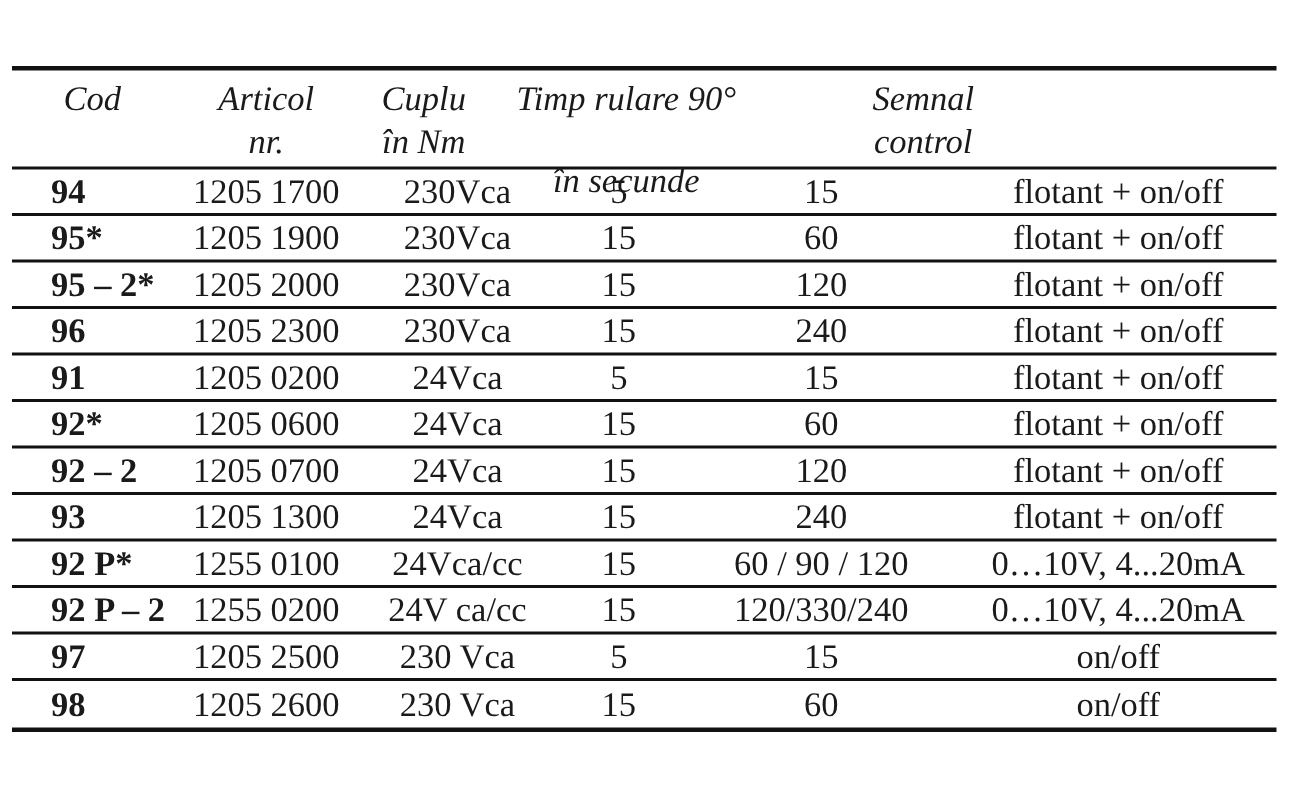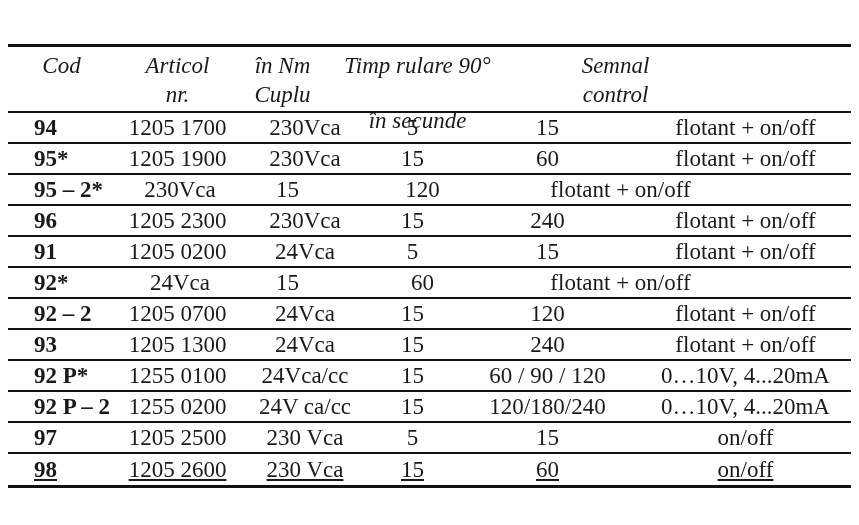--- a/index.html
+++ b/index.html
@@ -39,21 +39,21 @@
     font-size:23px;
     white-space:nowrap;
   }
   .row{
     display:flex;
     height:31px;
     box-sizing:border-box;
     border-bottom:2px solid #121212;
     align-items:center;
   }
-  .row:last-child{border-bottom:none;text-decoration:underline;}
+  .row:last-child{border-bottom:none;}
   .cell{
     font-size:23px;
     line-height:28px;
     text-align:center;
     white-space:nowrap;
     box-sizing:border-box;
   }
   .c0{width:107px;text-align:left;padding-left:26px;font-weight:bold;}
   .c1{width:125px;}
   .c2{width:130px;}
@@ -76,22 +76,22 @@
     <div class="thead">
       <div class="hcell hc0">
         <div class="hline">Cod</div>
         <div class="hline"></div>
       </div>
       <div class="hcell hc1">
         <div class="hline">Articol</div>
         <div class="hline">nr.</div>
       </div>
       <div class="hcell hc3">
+        <div class="hline">Cuplu</div>
         <div class="hline">în Nm</div>
-        <div class="hline">Cuplu</div>
       </div>
       <div class="hcell hc4">
         <div class="hline">Timp rulare 90°</div>
         <div class="hline">în secunde</div>
       </div>
       <div class="hcell hc5">
         <div class="hline">Semnal</div>
         <div class="hline">control</div>
       </div>
     </div>
@@ -108,20 +108,21 @@
         <div class="row">
           <div class="cell c0">95*</div>
           <div class="cell c1">1205 1900</div>
           <div class="cell c2">230Vca</div>
           <div class="cell c3">15</div>
           <div class="cell c4">60</div>
           <div class="cell c5">flotant + on/off</div>
         </div>
         <div class="row">
           <div class="cell c0">95 – 2*</div>
+          <div class="cell c1">1205 2000</div>
           <div class="cell c2">230Vca</div>
           <div class="cell c3">15</div>
           <div class="cell c4">120</div>
           <div class="cell c5">flotant + on/off</div>
         </div>
         <div class="row">
           <div class="cell c0">96</div>
           <div class="cell c1">1205 2300</div>
           <div class="cell c2">230Vca</div>
           <div class="cell c3">15</div>
@@ -131,20 +132,21 @@
         <div class="row">
           <div class="cell c0">91</div>
           <div class="cell c1">1205 0200</div>
           <div class="cell c2">24Vca</div>
           <div class="cell c3">5</div>
           <div class="cell c4">15</div>
           <div class="cell c5">flotant + on/off</div>
         </div>
         <div class="row">
           <div class="cell c0">92*</div>
+          <div class="cell c1">1205 0600</div>
           <div class="cell c2">24Vca</div>
           <div class="cell c3">15</div>
           <div class="cell c4">60</div>
           <div class="cell c5">flotant + on/off</div>
         </div>
         <div class="row">
           <div class="cell c0">92 – 2</div>
           <div class="cell c1">1205 0700</div>
           <div class="cell c2">24Vca</div>
           <div class="cell c3">15</div>
@@ -165,21 +167,21 @@
           <div class="cell c2">24Vca/cc</div>
           <div class="cell c3">15</div>
           <div class="cell c4">60 / 90 / 120</div>
           <div class="cell c5">0…10V, 4...20mA</div>
         </div>
         <div class="row">
           <div class="cell c0">92 P – 2</div>
           <div class="cell c1">1255 0200</div>
           <div class="cell c2">24V ca/cc</div>
           <div class="cell c3">15</div>
-          <div class="cell c4">120/180/240</div>
+          <div class="cell c4">120/330/240</div>
           <div class="cell c5">0…10V, 4...20mA</div>
         </div>
         <div class="row">
           <div class="cell c0">97</div>
           <div class="cell c1">1205 2500</div>
           <div class="cell c2">230 Vca</div>
           <div class="cell c3">5</div>
           <div class="cell c4">15</div>
           <div class="cell c5">on/off</div>
         </div>

